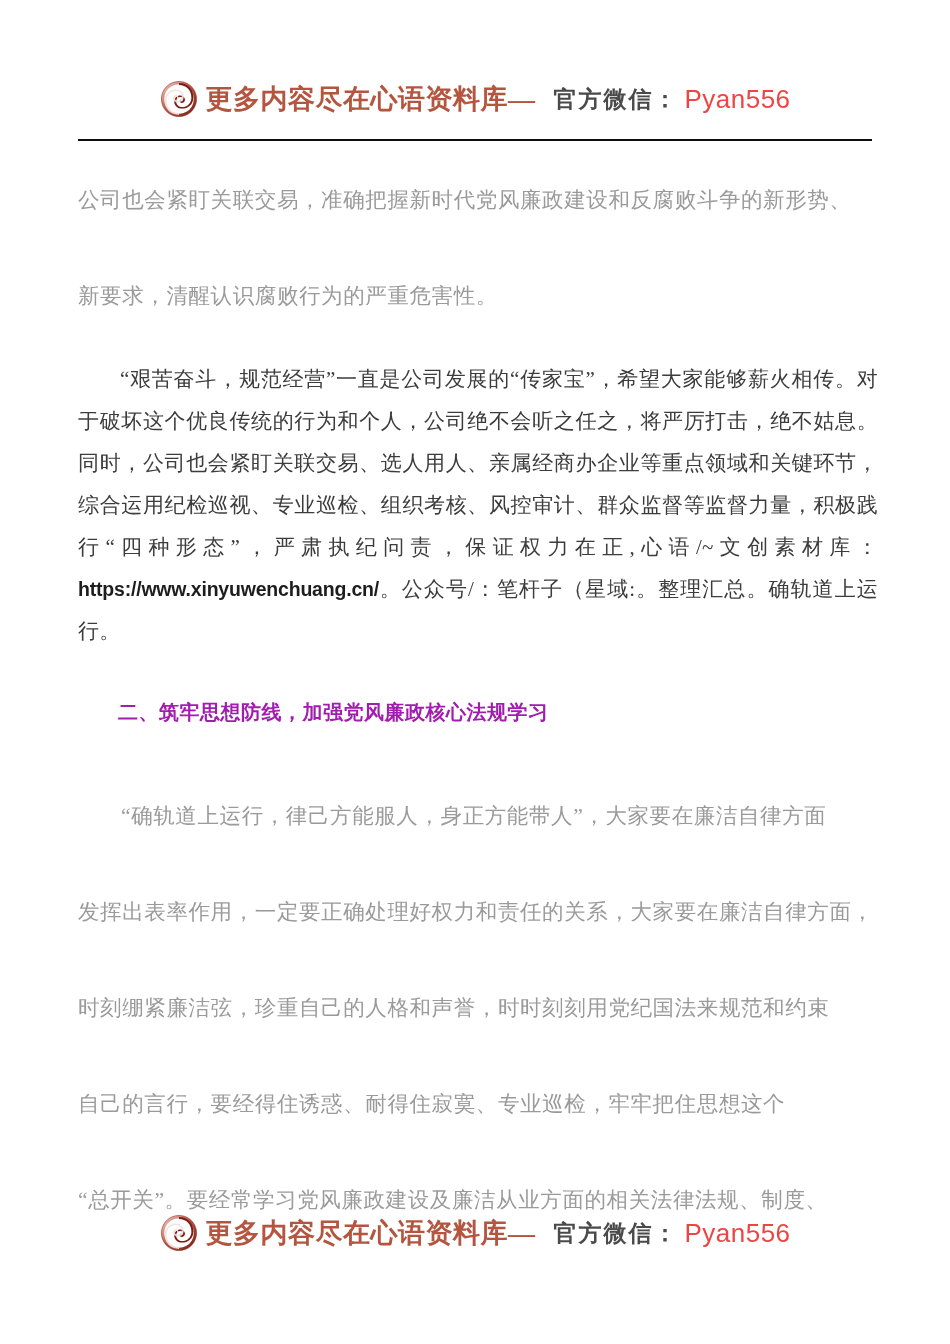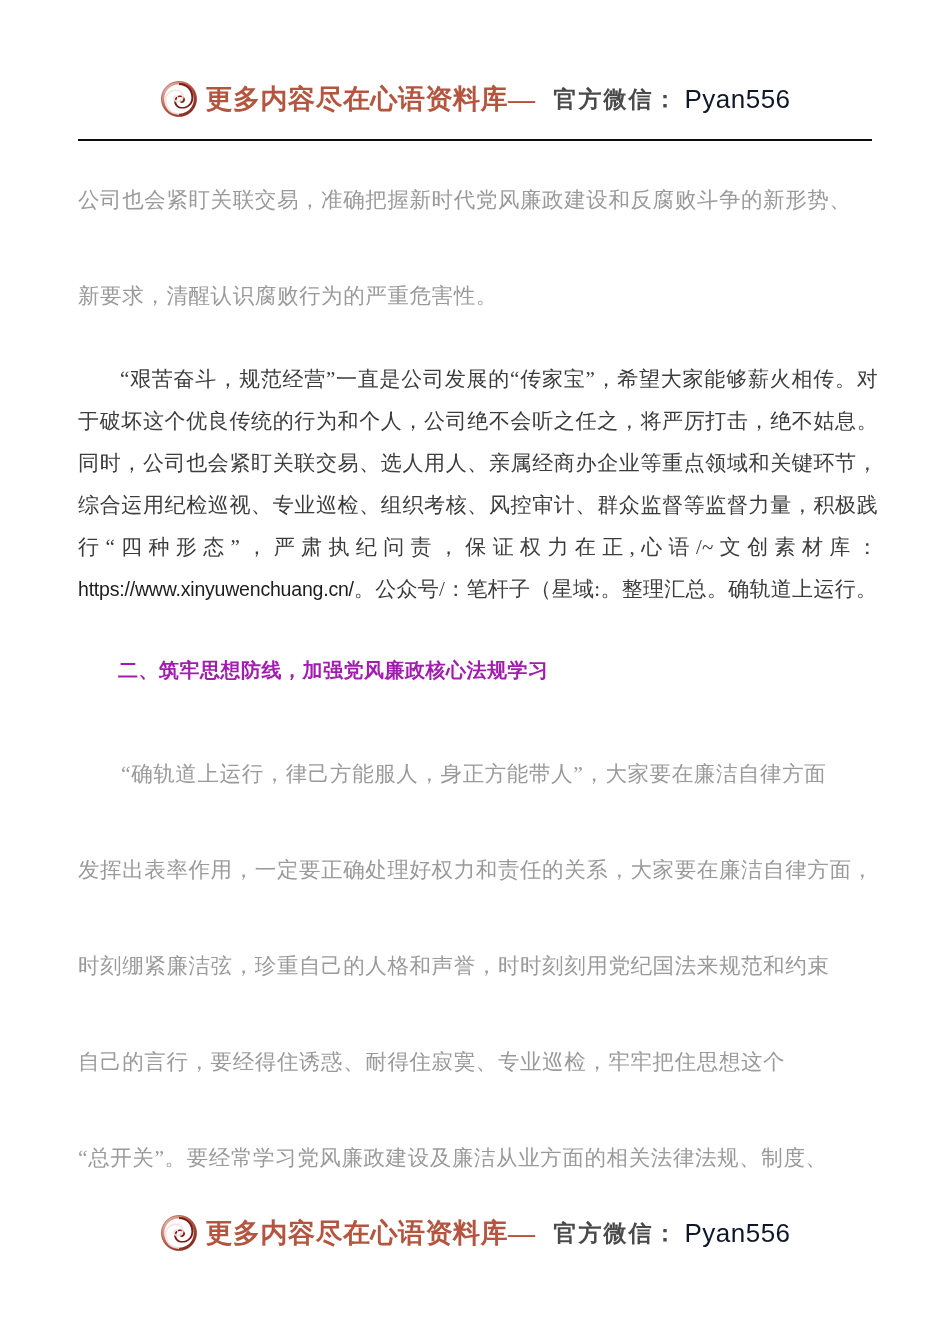--- a/index.html
+++ b/index.html
@@ -60,21 +60,21 @@
     font-weight: bold;
     color: #4a4a4a;
     letter-spacing: 2px;
     line-height: 1;
     margin-left: 18px;
   }
   .wm-id {
     font-family: "Liberation Sans", "DejaVu Sans", sans-serif;
     font-size: 26px;
     font-weight: normal;
-    color: #0f172a;
+    color: #ef4444;
     letter-spacing: 0.5px;
     line-height: 1;
     margin-left: 6px;
   }
 
   
   .divider {
     position: absolute;
     left: 78px;
     top: 139px;
@@ -122,21 +122,21 @@
     font-size: 20px;
     font-weight: bold;
     color: #a21caf;
     letter-spacing: 0.5px;
     text-indent: 2em;
     line-height: 1;
   }
 
   .url {
     font-family: "Liberation Sans", "DejaVu Sans", sans-serif;
-    font-weight: normal;
+    font-weight: bold;
     font-size: 19.5px;
     color: #1d1d1d;
     letter-spacing: -0.2px;
   }
 
   
   .sp-a { height: 14px; }
   .sp-c { height: 50px; }
   .sp-d { height: 46px; }
 </style>

